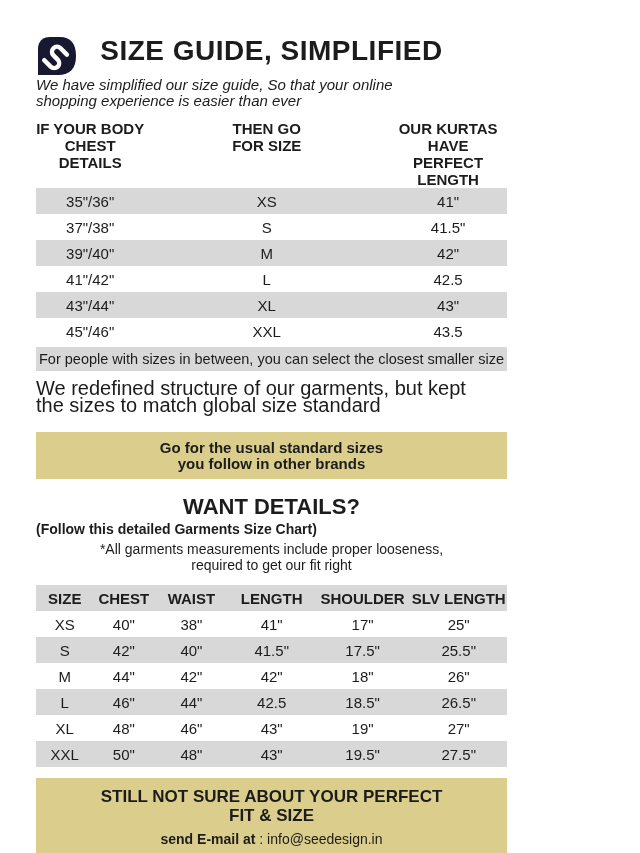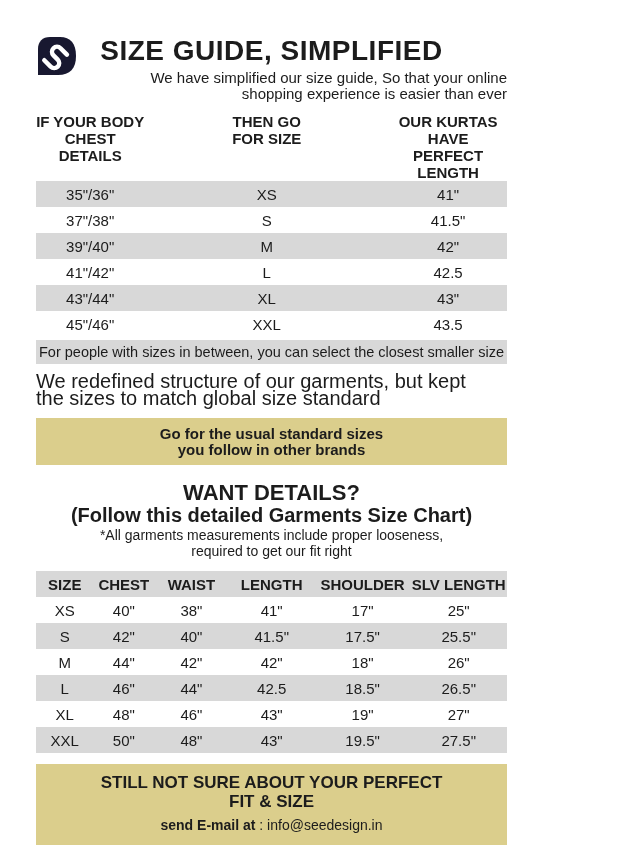--- a/index.html
+++ b/index.html
@@ -11,32 +11,32 @@
   *{box-sizing:border-box;}
   html,body{margin:0;padding:0;}
   body{
     width:640px;height:853px;background:#ffffff;
     font-family:"Liberation Sans","DejaVu Sans",sans-serif;
     color:var(--text_dark);
   }
   .page{position:relative;width:543px;height:853px;padding:0 36px;overflow:hidden;}
   .logo{position:absolute;left:37px;top:36px;width:40px;height:40px;}
   h1.title{margin:36px 0 0;text-align:center;font-size:28px;font-weight:bold;letter-spacing:.5px;line-height:30px;}
-  .subtitle{margin:4px 0 0;text-align:right;font-size:15px;line-height:15.5px;}
+  .subtitle{margin:11px 0 0;text-align:left;font-size:15px;line-height:15.5px;font-style:italic;}
   table{width:100%;border-collapse:collapse;table-layout:fixed;}
   th,td{text-align:center;padding:0;}
   .t1{margin-top:12px;}
   .t1 th{font-size:15px;font-weight:bold;line-height:17px;vertical-align:top;}
   .t1 td{font-size:15px;height:26px;}
   .t1 tbody tr:nth-child(odd){background:var(--row_gray);}
   .note-row{margin-top:3px;background:var(--row_gray);height:24px;line-height:24px;text-align:center;font-size:14.5px;}
   .intro{margin:9px 0 0;font-size:20px;line-height:16.5px;}
-  .banner{margin-top:12px;background:var(--banner_yellow);padding:8px 4px;text-align:center;font-size:15px;font-weight:bold;line-height:15.5px;}
+  .banner{margin-top:19px;background:var(--banner_yellow);padding:8px 4px;text-align:center;font-size:15px;font-weight:bold;line-height:15.5px;}
   h2.details-heading{margin:16px 0 0;text-align:center;font-size:22px;font-weight:bold;line-height:24px;}
-  .details-sub{margin:2px 0 0;text-align:center;font-size:20px;font-weight:bold;line-height:16px;}
+  .details-sub{margin:2px 0 0;font-size:14px;font-weight:bold;line-height:16px;}
   .fit-note{margin:5px 0 0;text-align:center;font-size:14px;line-height:15.5px;}
   .t2{margin-top:12px;}
   .t2 thead tr{background:var(--row_gray);}
   .t2 th{font-size:15px;font-weight:bold;height:26px;}
   .t2 td{font-size:15px;height:26px;}
   .t2 tbody tr:nth-child(even){background:var(--row_gray);}
   .contact-banner{margin-top:11px;background:var(--banner_yellow);padding:9px 16px 12px;text-align:center;}
   .contact-line{font-size:17px;font-weight:bold;line-height:19px;}
   .contact-email{margin-top:7px;font-size:14px;line-height:15px;}
   .contact-email .lbl{font-weight:bold;}

